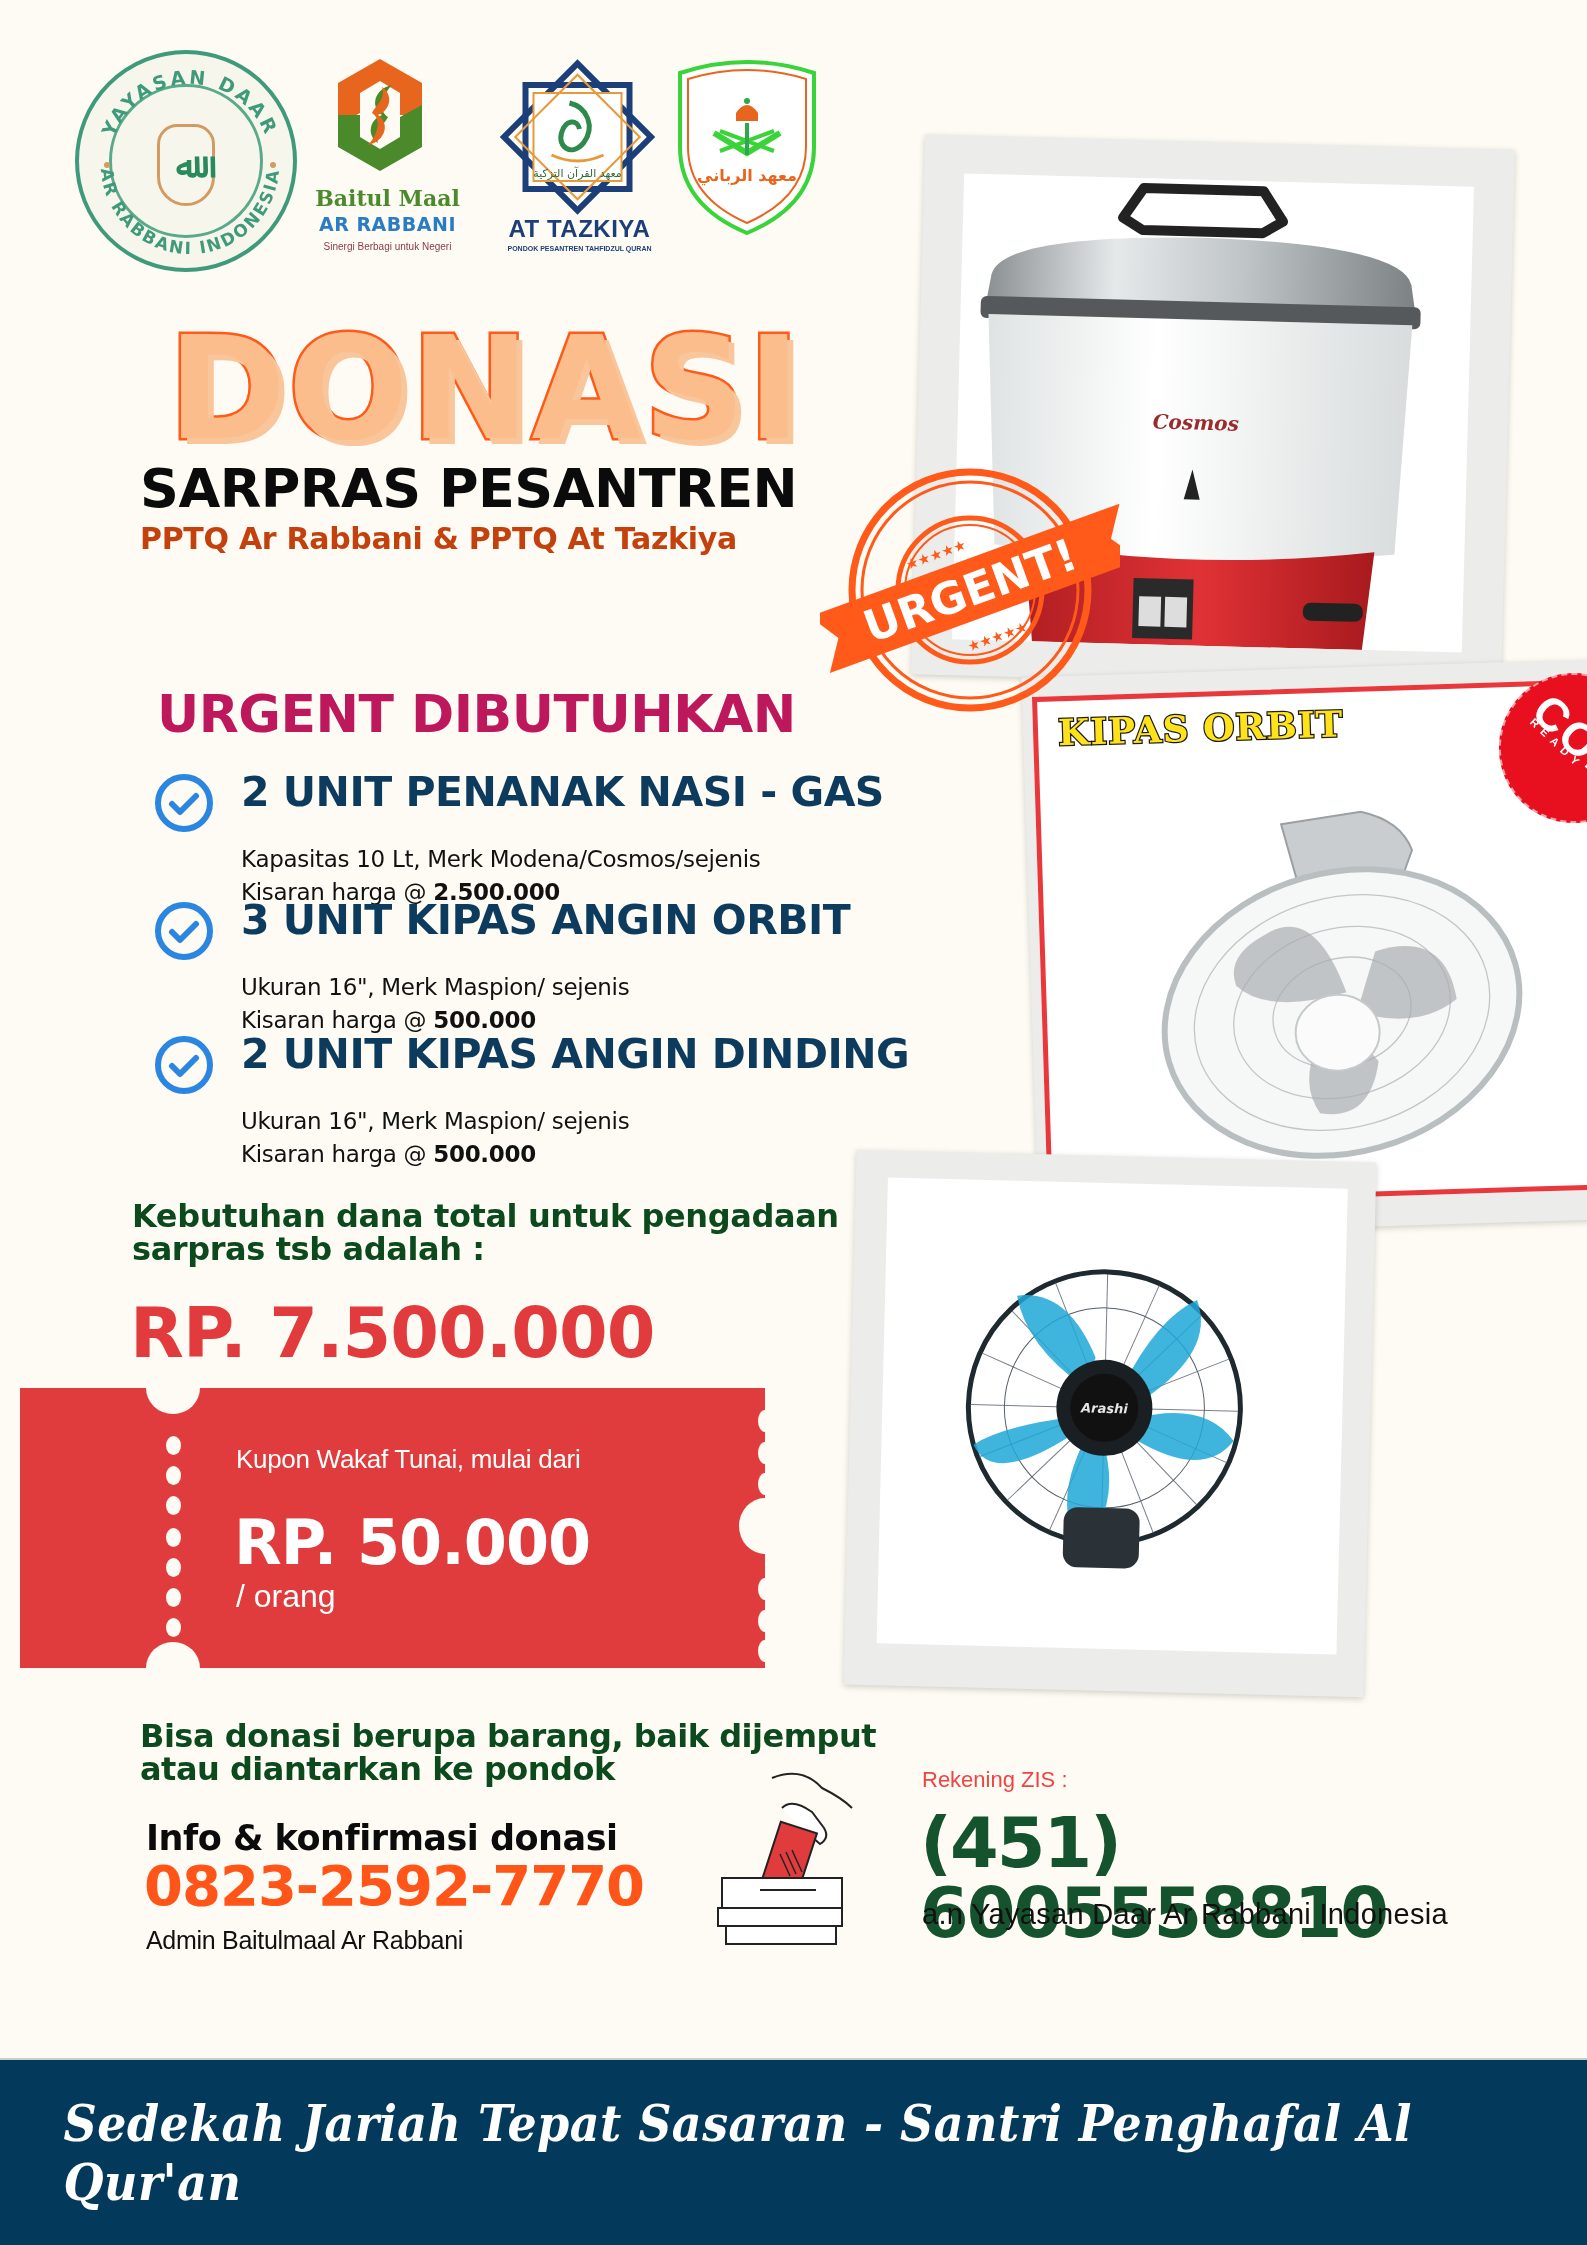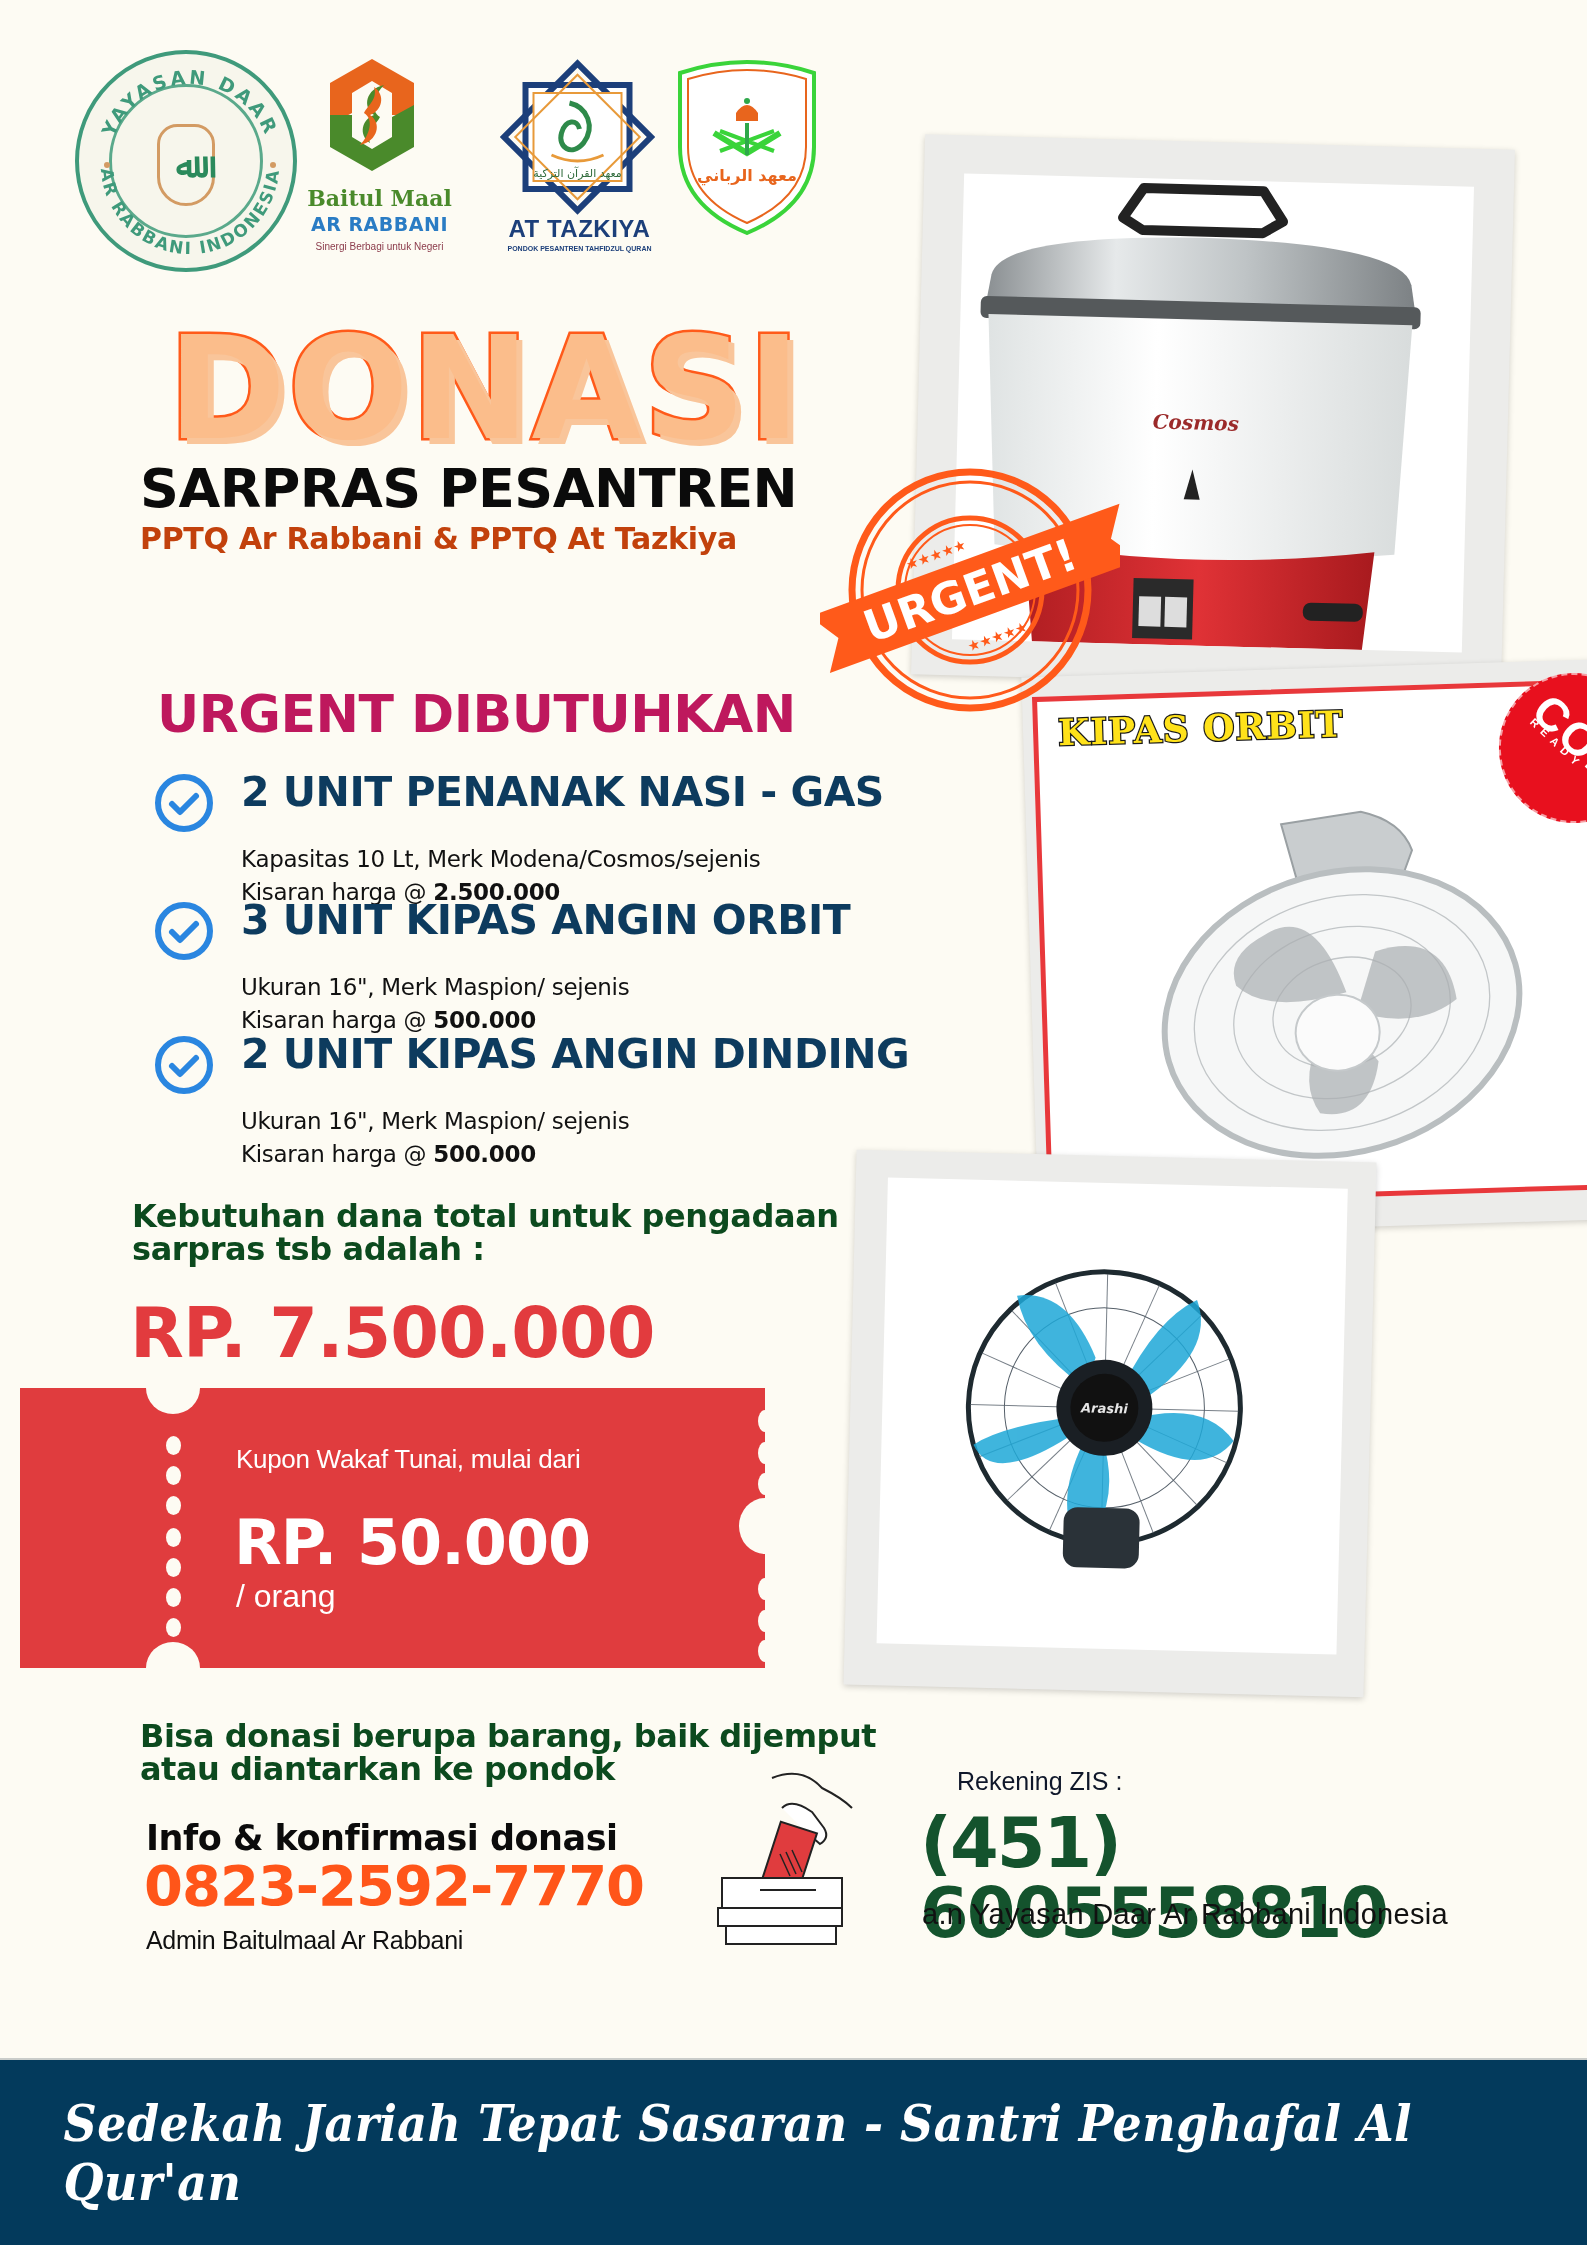--- a/index.html
+++ b/index.html
@@ -24,21 +24,21 @@
     border-radius: 50%; border: 3px solid #5aa98b;
   }
   .logo-yayasan svg { position: absolute; left: 0; top: 0; }
   .logo-yayasan .emblem {
     position: absolute; left: 78px; top: 70px; width: 58px; height: 82px;
     border: 3px solid #d39b63; border-radius: 28px 28px 40px 40px;
     display: flex; align-items: center; justify-content: center;
     color: #2b8a5c; font-family: "DejaVu Serif", serif; font-size: 34px; font-weight: bold;
   }
 
-  .logo-baitul { left: 292px; top: 55px; width: 180px; height: 210px; }
+  .logo-baitul { left: 300px; top: 55px; width: 180px; height: 210px; }
   .baitul-hex {
     position: absolute; left: 30px; top: 0; width: 100px; height: 120px;
   }
   .baitul-title1 {
     position: absolute; left: 0; top: 130px; width: 175px; text-align: center;
     font-family: "DejaVu Serif", serif; font-weight: bold; font-size: 22px; color: #4a8a2b;
   }
   .baitul-title2 {
     position: absolute; left: 0; top: 158px; width: 175px; text-align: center;
     font-family: "DejaVu Sans", sans-serif; font-weight: bold; font-size: 19px; color: #2a7cc4; letter-spacing: 0.5px;
@@ -214,21 +214,21 @@
     font-family: "DejaVu Sans", sans-serif; font-weight: bold;
     font-size: 56px; line-height: 1; color: #ff5519; letter-spacing: -1px;
   }
   .admin {
     left: 146px; top: 1926px;
     font-size: 25px; color: #111; letter-spacing: -0.3px;
   }
   .ballot { left: 712px; top: 1768px; width: 150px; height: 180px; }
 
   .rek-label {
-    left: 922px; top: 1767px; font-size: 25px; color: #0f172a; margin-left: 35px;
+    left: 922px; top: 1767px; font-size: 22px; color: #ef4444;
   }
   .rek-number {
     left: 920px; top: 1808px;
     font-family: "DejaVu Sans", sans-serif; font-weight: bold;
     font-size: 70px; line-height: 1; color: #14532d; letter-spacing: -2px;
   }
   .rek-owner {
     left: 922px; top: 1898px; font-size: 29px; color: #111; letter-spacing: 0.3px;
   }
 

